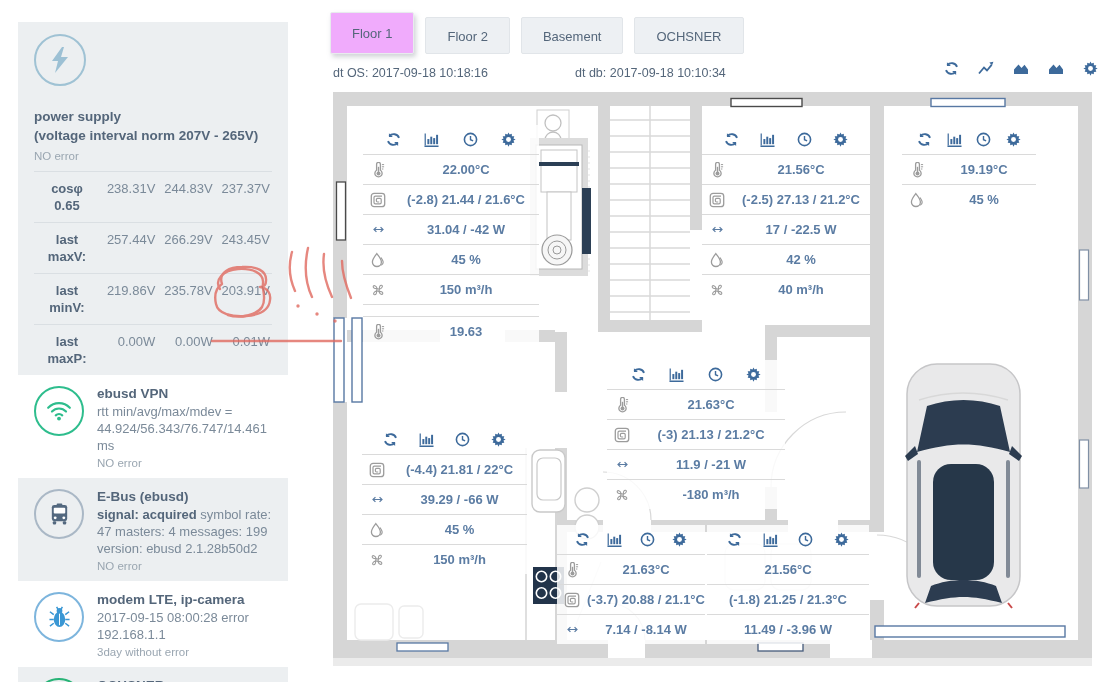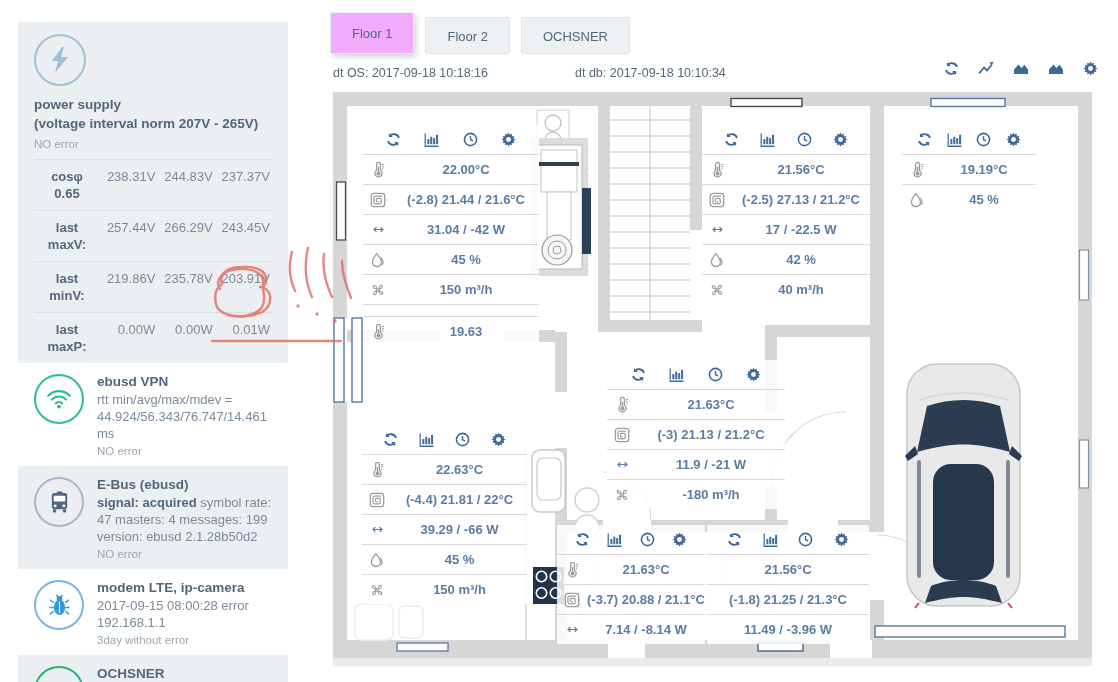--- a/index.html
+++ b/index.html
@@ -8,21 +8,21 @@
     background:#fff;font-family:"Liberation Sans",sans-serif;
     -webkit-font-smoothing:antialiased;
   }
   
   .sidebar{position:absolute;left:18px;top:22px;width:270px;}
   .sb{box-sizing:border-box;}
   .sb.gray{background:#eceff1;}
   .circ{border-radius:50%;border:2px solid #ccc;display:flex;align-items:center;justify-content:center;flex:none;background:transparent;}
   .power{padding:12px 16px 0;}
   .power .circ{width:48px;height:48px;border-color:#9fc2d4;}
-  .ptitle{font-size:13.5px;font-weight:bold;color:#54667a;line-height:19px;margin-top:9px;}
+  .ptitle{font-size:13.5px;font-weight:bold;color:#54667a;line-height:19px;margin-top:21px;}
   .status{font-size:11.5px;color:#9aa6b1;margin:5px 0 9px;}
   .ptable .prow{display:grid;grid-template-columns:66px 1fr 1fr 1fr;border-top:1px solid #dadfe3;padding:8px 0;}
   .plabel{font-weight:bold;color:#54667a;font-size:13px;text-align:center;line-height:17px;}
   .pval{font-size:13px;color:#7b8a99;text-align:right;padding-right:2px;line-height:17px;align-self:start;}
   .sitem{display:flex;gap:13px;padding:9px 16px;}
   .sitem .circ{width:46px;height:46px;margin-top:2px;}
   .stitle{font-size:13.5px;font-weight:bold;color:#54667a;line-height:19px;}
   .sline{font-size:13px;color:#7b8a99;line-height:17px;}
   .sbold{font-weight:bold;color:#54667a;}
   .sstatus{font-size:11.5px;color:#9aa6b1;margin-top:3px;}
@@ -188,20 +188,21 @@
   <g fill="#e06a60" opacity="0.8">
     <circle cx="98" cy="66" r="1.7"></circle>
       <circle cx="117" cy="74" r="1.7"></circle>
       <circle cx="135" cy="81" r="1.7"></circle>
   </g>
 </svg>
 
 <div class="tabs" data-name="floor-tabs">
   <div class="tab active" data-name="tab-floor-1">Floor 1</div>
   <div class="tab" data-name="tab-floor-2">Floor 2</div>
+  <div class="tab" data-name="tab-basement">Basement</div>
   <div class="tab" data-name="tab-ochsner">OCHSNER</div>
 </div>
 
 <div class="meta" data-name="timestamps">
   <span data-name="dt-os">dt OS: 2017-09-18 10:18:16</span>
   <span data-name="dt-db">dt db: 2017-09-18 10:10:34</span>
 </div>
 
 <div class="toolbar" id="toolbar" data-name="plan-toolbar">
     <span class="tic" data-name="refresh-icon">
@@ -691,31 +692,20 @@
             </svg>
           </span>
           <span class="hic" data-name="gear-icon">
             <svg viewBox="0 0 16 16" width="15" height="15">
               <path fill="currentColor" d="M8 .4l1.1 2.3 2.4-.9.1 2.6 2.6.1-.9 2.4L15.6 8l-2.3 1.1.9 2.4-2.6.1-.1 2.6-2.4-.9L8 15.6l-1.1-2.3-2.4.9-.1-2.6-2.6-.1.9-2.4L.4 8l2.3-1.1-.9-2.4 2.6-.1.1-2.6 2.4.9z"></path>
               <circle cx="8" cy="8" r="2.6" fill="#fff"></circle>
             </svg>
           </span>
         </div>
         <div class="srow" data-name="sensor-row">
-          <span class="ric" data-name="thermometer-icon">
-            <svg viewBox="0 0 16 16" width="16" height="16">
-              <path d="M6.6 2.3a1.9 1.9 0 0 1 3.8 0v6a3.6 3.6 0 1 1-3.8 0z" fill="none" stroke="currentColor" stroke-width="1.3"></path>
-              <circle cx="8.5" cy="11.6" r="2" fill="currentColor"></circle>
-              <path d="M8.5 10.5V4.8" stroke="currentColor" stroke-width="1.3"></path>
-              <path d="M11.9 2.6h2.2M11.9 4.8h2.2M11.9 7h1.5" stroke="currentColor" stroke-width="1"></path>
-            </svg>
-          </span>
-          <span class="val" data-name="sensor-value">22.63°C</span>
-        </div>
-        <div class="srow" data-name="sensor-row">
           <span class="ric" data-name="heating-coil-icon">
             <svg viewBox="0 0 16 16" width="16" height="16">
               <rect x="1.3" y="1.3" width="13.4" height="13.4" rx="2.8" fill="none" stroke="currentColor" stroke-width="1.3"></rect>
               <path d="M12 4.2H5.4C4.6 4.2 4 4.8 4 5.6v4.8c0 .8.6 1.4 1.4 1.4h4.4c.8 0 1.4-.6 1.4-1.4V7.6c0-.7-.5-1.2-1.2-1.2H7.6c-.7 0-1.2.5-1.2 1.2v1.2c0 .7.5 1.2 1.2 1.2h1.6" fill="none" stroke="currentColor" stroke-width="1.2"></path>
             </svg>
           </span>
           <span class="val" data-name="sensor-value">(-4.4) 21.81 / 22°C</span>
         </div>
         <div class="srow" data-name="sensor-row">
           <span class="ric" data-name="power-exchange-icon">

